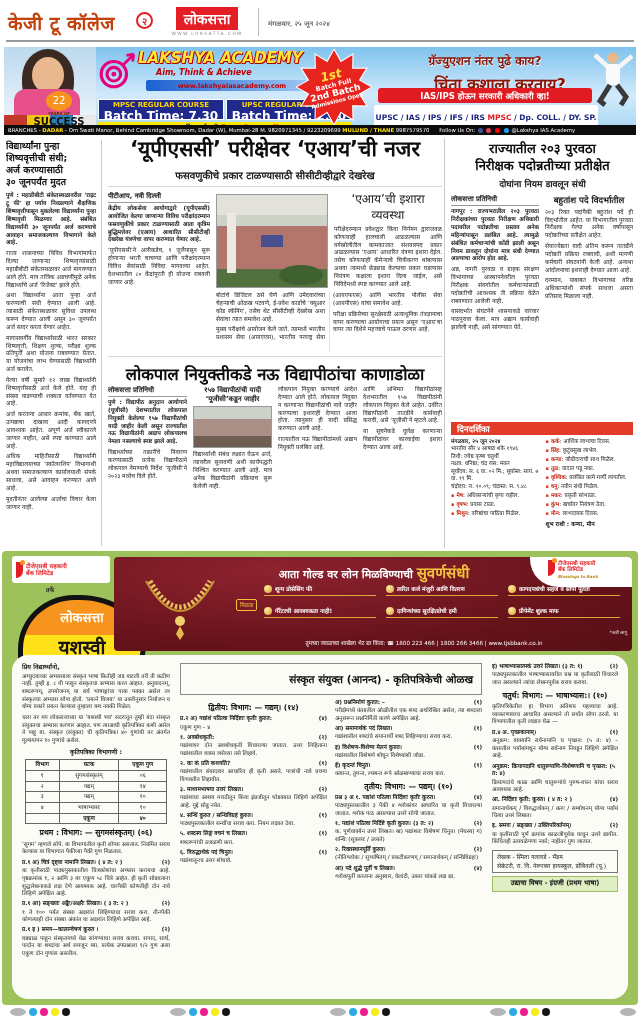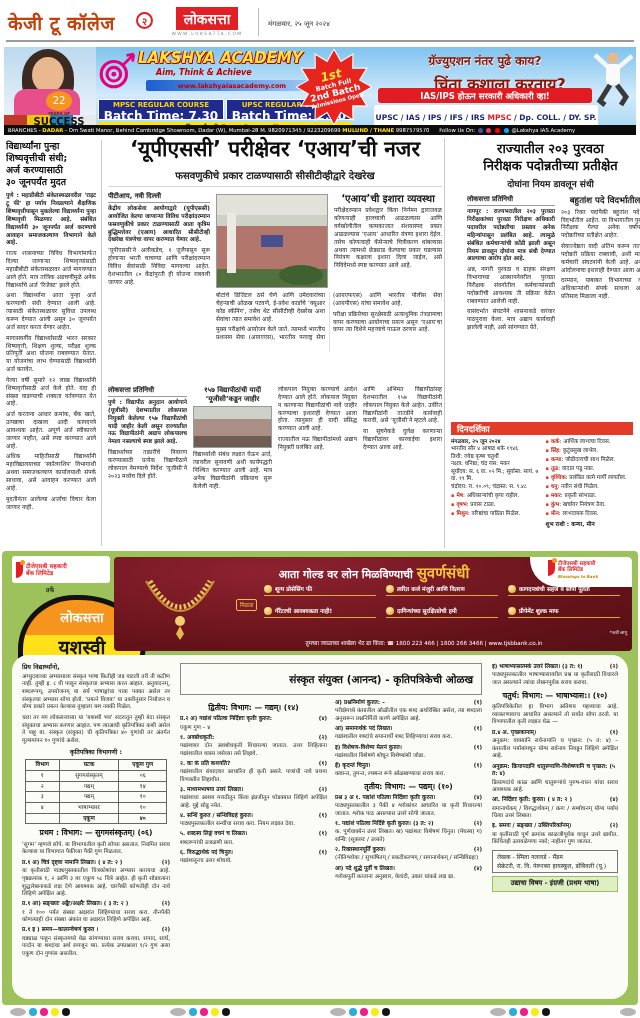--- a/index.html
+++ b/index.html
@@ -74,30 +74,30 @@
   .h-main{position:absolute;top:0;left:0;width:100%;text-align:center;font-size:21px;font-weight:bold;color:#0d0d0d;line-height:1.1;}
   .h-sub{position:absolute;top:30px;left:0;width:100%;text-align:center;font-size:10px;font-weight:bold;color:#222;}
   .c-rule{position:absolute;top:48px;left:0;width:100%;border-top:1px solid #d5d5d5;}
   .c-by{position:absolute;left:0;top:54px;width:102px;height:160px;overflow:hidden;}
   .c-photo{position:absolute;left:108px;top:56px;width:112px;height:94px;border:1px solid #9a9a9a;overflow:hidden;
            background:linear-gradient(180deg,#e3e2da 0 22%,#cdd2c6 22% 34%,#b2766d 34% 80%,#53703f 80% 100%);}
   .ph-pillar{position:absolute;left:10px;top:18px;width:9px;height:60px;background:#ece9e2;}
   .ph-sign{position:absolute;left:44px;top:40px;width:22px;height:12px;background:#24449c;opacity:.75;}
   .ph-bush{position:absolute;right:4px;bottom:2px;width:44px;height:20px;border-radius:50%;background:#3f6130;}
   .c-box{position:absolute;left:226px;top:54px;width:108px;height:160px;overflow:hidden;}
-  .c-box-t{font-size:10px;font-weight:bold;text-align:center;margin-bottom:2px;}
+  .c-box-t{font-size:12px;font-weight:normal;text-align:center;margin-bottom:2px;}
   .c-under{position:absolute;left:108px;top:154px;width:226px;height:60px;overflow:hidden;column-count:2;column-gap:8px;column-rule:1px solid #e0e0e0;}
   .h-lok{position:absolute;top:218px;left:0;width:100%;text-align:center;font-size:16.5px;font-weight:bold;color:#0d0d0d;
          border-top:1px solid #d5d5d5;padding-top:5px;}
   .lok-row{position:absolute;top:248px;left:0;width:100%;height:162px;display:flex;gap:6px;}
   .lok-row>div{flex:1;overflow:hidden;}
   .lok-sub{font-size:7px;font-weight:bold;text-align:center;margin-bottom:2px;line-height:1.3;}
   .lok-photo{height:42px;border:1px solid #9a9a9a;margin:2px 0 3px;
              background:linear-gradient(180deg,#ccd1ca 0 30%,#a98f86 30% 72%,#6f5d53 72% 100%);}
-  .colR{position:absolute;left:438px;top:0;width:190px;height:410px;border-left:1px solid #c9c9c9;padding-left:22px;}
+  .colR{position:absolute;left:438px;top:0;width:190px;height:410px;border-left:1px solid #c9c9c9;padding-left:6px;}
   .h-r{font-size:13px;font-weight:bold;text-align:center;line-height:1.28;margin-top:3px;color:#0d0d0d;}
   .h-rsub{font-size:9px;font-weight:bold;text-align:center;margin-top:3px;color:#222;}
   .r-row{position:relative;margin-top:5px;height:222px;}
   .r-c1{position:absolute;left:0;top:0;width:88px;height:222px;overflow:hidden;}
   .r-c2{position:absolute;left:94px;top:0;width:88px;height:222px;overflow:hidden;}
   .r-sub{font-size:8.6px;font-weight:bold;text-align:center;margin-bottom:2px;}
   .cal{position:absolute;top:284px;left:6px;width:182px;height:122px;overflow:hidden;}
   .cal-bar{background:#e23c28;color:#fff;font-weight:bold;font-size:8.5px;padding:1px 6px;}
   .cal-cols{display:flex;gap:7px;margin-top:3px;}
   .cal-cols>div{flex:1;}
@@ -287,20 +287,21 @@
       <div class="c-box np">
         <div class="c-box-t">‘एआय’ची इशारा व्यवस्था</div>
         <p>परीक्षेदरम्यान प्रवेशद्वार किंवा निर्गमन द्वाराजवळ कोणत्याही हालचाली आढळल्यास आणि वर्गखोलीतील कामकाजात संशयास्पद प्रकार आढळल्यास ‘एआय’ आधारित यंत्रणा इशारा देईल. तसेच कोणत्याही कॅमेऱ्याचे चित्रीकरण थांबल्यास अथवा त्यामध्ये छेडछाड केल्याचा प्रकार घडल्यास नियंत्रण कक्षाला इशारा दिला जाईल, असे निविदेमध्ये स्पष्ट करण्यात आले आहे.</p>
       </div>
       <div class="c-under np">
         <p>बोटांचे डिजिटल ठसे घेणे आणि उमेदवारांच्या चेहऱ्याची ओळख पटवणे, ई-प्रवेश कार्डांचे ‘क्यूआर कोड स्कॅनिंग’, तसेच थेट सीसीटीव्ही देखरेख अशा सेवांचा त्यात समावेश आहे.</p>
         <p>मुख्य परीक्षांचे आयोजन केले जाते. त्यामध्ये भारतीय प्रशासन सेवा (आयएएस), भारतीय परराष्ट्र सेवा (आयएफएस) आणि भारतीय पोलीस सेवा (आयपीएस) यांचा समावेश आहे.</p>
         <p>परीक्षा प्रक्रियेच्या सुरक्षेसाठी अत्याधुनिक तंत्रज्ञानाचा वापर करण्याचा आयोगाचा प्रयत्न असून ‘एआय’चा वापर त्या दिशेने महत्त्वाचे पाऊल ठरणार आहे.</p>
       </div>
 
+      <div class="h-lok">लोकपाल नियुक्तीकडे नऊ विद्यापीठांचा काणाडोळा</div>
       <div class="lok-row np">
         <div>
           <div class="by">लोकसत्ता प्रतिनिधी</div>
           <p class="lead">पुणे : विद्यापीठ अनुदान आयोगाने (यूजीसी) देशभरातील लोकपाल नियुक्ती केलेल्या १५७ विद्यापीठांची यादी जाहीर केली असून राज्यातील नऊ विद्यापीठांनी अद्याप लोकपालच नेमला नसल्याचे स्पष्ट झाले आहे.</p>
           <p>विद्यार्थ्यांच्या तक्रारींचे निवारण करण्यासाठी प्रत्येक विद्यापीठाने लोकपाल नेमण्याचे निर्देश ‘यूजीसी’ने २०२३ मध्येच दिले होते.</p>
         </div>
         <div>
           <div class="lok-sub">१५७ विद्यापीठांची यादी ‘यूजीसी’कडून जाहीर</div>
           <div class="lok-photo"></div>
           <p>विद्यार्थ्यांशी संबंध लक्षात घेऊन अर्ज, त्यावरील सुनावणी अशी कार्यपद्धती निश्चित करण्यात आली आहे. मात्र अनेक विद्यापीठांनी प्रक्रियाच सुरू केलेली नाही.</p>

